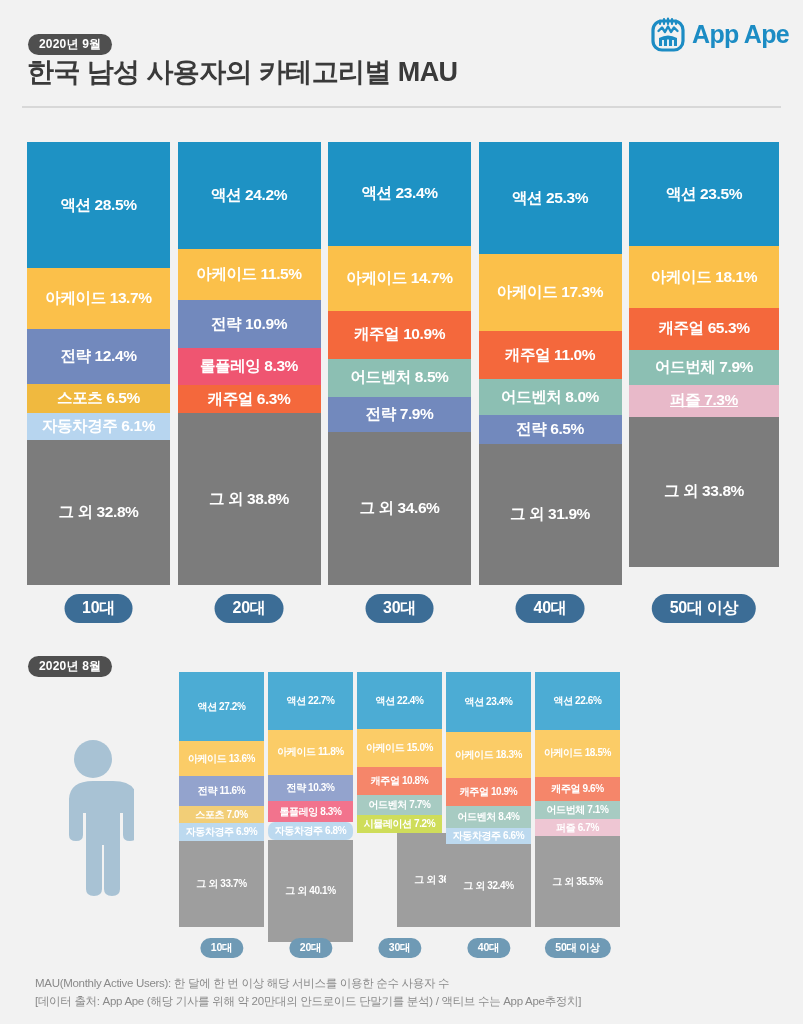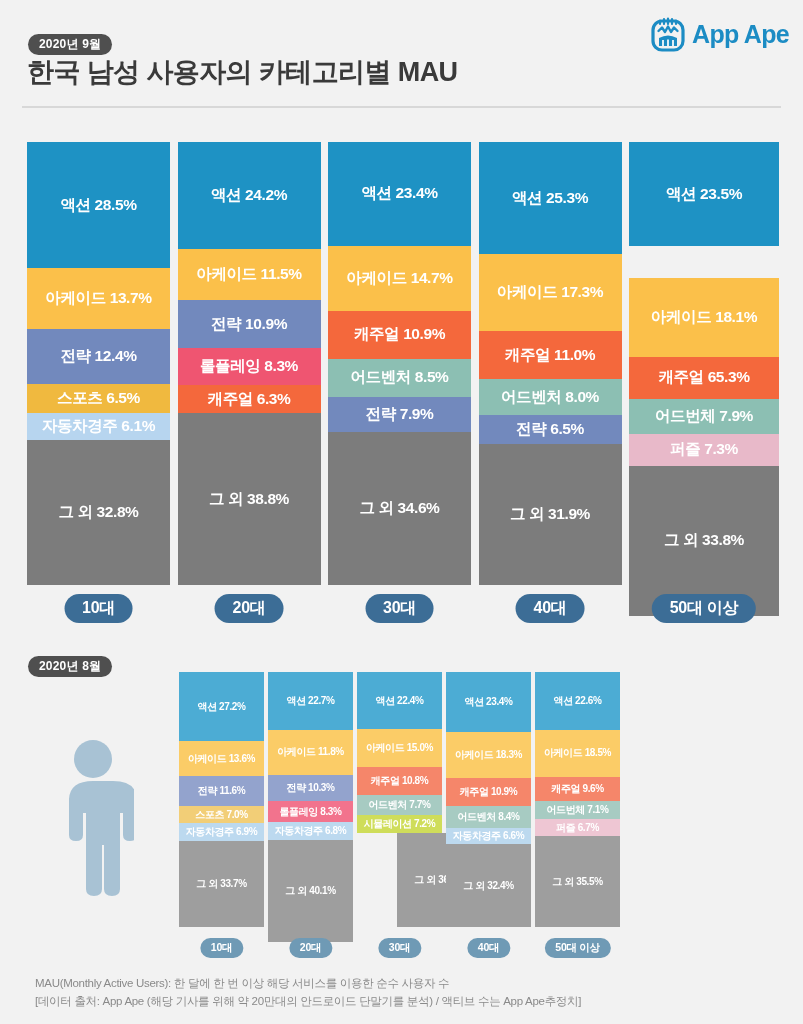--- a/index.html
+++ b/index.html
@@ -126,24 +126,24 @@
         <div class="bar-col" style="left: 478.5px; width: 143px; height: 443px;">
           <div class="seg" style="background: rgb(30, 146, 196); height: 112.079px;">액션 25.3%</div>
           <div class="seg" style="background: rgb(251, 192, 74); height: 76.639px;">아케이드 17.3%</div>
           <div class="seg" style="background: rgb(244, 104, 60); height: 48.73px;">캐주얼 11.0%</div>
           <div class="seg" style="background: rgb(140, 191, 179); height: 35.44px;">어드벤처 8.0%</div>
           <div class="seg" style="background: rgb(114, 137, 189); height: 28.795px;">전략 6.5%</div>
           <div class="seg" style="background: rgb(124, 124, 124); height: 141.317px;">그 외 31.9%</div>
         </div>
         <div class="bar-col c5" style="left: 629px; width: 150px; height: 443px;">
           <div class="seg" style="background: rgb(30, 146, 196); height: 104.105px;">액션 23.5%</div>
-          <div class="seg" style="background: rgb(251, 192, 74); height: 79px; margin-top: 32px;">아케이드 18.1%</div>
+          <div class="seg" style="background: rgb(251, 192, 74); height: 62px;">아케이드 18.1%</div>
           <div class="seg" style="background: rgb(244, 104, 60); height: 41.642px;">캐주얼 65.3%</div>
           <div class="seg" style="background: rgb(140, 191, 179); height: 34.997px;">어드번체 7.9%</div>
-          <div class="seg" style="background: rgb(232, 185, 201); height: 32.339px;">퍼즐 7.3%</div>
+          <div class="seg" style="background: rgb(232, 185, 201); height: 32.339px; text-decoration: underline;">퍼즐 7.3%</div>
           <div class="seg" style="background: rgb(124, 124, 124); height: 149.734px;">그 외 33.8%</div>
         </div>
       </div>
     <div id="main-pills">
         <span class="age-pill" style="top: 482px; left: 98.5px; transform: translateX(-50%);">10대</span>
         <span class="age-pill" style="top: 482px; left: 249px; transform: translateX(-50%);">20대</span>
         <span class="age-pill" style="top: 482px; left: 399.5px; transform: translateX(-50%);">30대</span>
         <span class="age-pill" style="top: 482px; left: 550px; transform: translateX(-50%);">40대</span>
         <span class="age-pill" style="top: 482px; left: 704px; transform: translateX(-50%);">50대 이상</span>
       </div>
@@ -166,21 +166,21 @@
           <div class="seg" style="background: rgb(147, 163, 205); height: 29.58px;">전략 11.6%</div>
           <div class="seg" style="background: rgb(242, 206, 119); height: 17.85px;">스포츠 7.0%</div>
           <div class="seg" style="background: rgb(188, 217, 239); height: 17.595px;">자동차경주 6.9%</div>
           <div class="seg" style="background: rgb(158, 158, 158); height: 85.935px;">그 외 33.7%</div>
         </div>
         <div class="sub-col" style="left: 268px; width: 85px; height: 255px;">
           <div class="seg" style="background: rgb(76, 172, 212); height: 57.885px;">액션 22.7%</div>
           <div class="seg" style="background: rgb(251, 204, 103); height: 45px;">아케이드 11.8%</div>
           <div class="seg" style="background: rgb(147, 163, 205); height: 26.265px;">전략 10.3%</div>
           <div class="seg" style="background: rgb(242, 115, 141); height: 21.165px;">롤플레잉 8.3%</div>
-          <div class="seg" style="background: rgb(188, 217, 239); height: 17.34px;">자동차경주 6.8%</div>
+          <div class="seg" style="background: rgb(188, 217, 239); height: 17.34px; border-radius: 7px;">자동차경주 6.8%</div>
           <div class="seg" style="background: rgb(158, 158, 158); height: 102.255px;">그 외 40.1%</div>
         </div>
         <div class="sub-col" style="left: 357px; width: 85px; height: 255px;">
           <div class="seg" style="background: rgb(76, 172, 212); height: 57.12px;">액션 22.4%</div>
           <div class="seg" style="background: rgb(251, 204, 103); height: 38.25px;">아케이드 15.0%</div>
           <div class="seg" style="background: rgb(245, 134, 106); height: 27.54px;">캐주얼 10.8%</div>
           <div class="seg" style="background: rgb(167, 203, 194); height: 19.635px;">어드벤처 7.7%</div>
           <div class="seg" style="background: rgb(207, 221, 90); height: 18.36px;">시뮬레이션 7.2%</div>
           <div class="seg" style="background: rgb(158, 158, 158); height: 94.095px; margin-left: 40px;">그 외 36.9%</div>
         </div>

